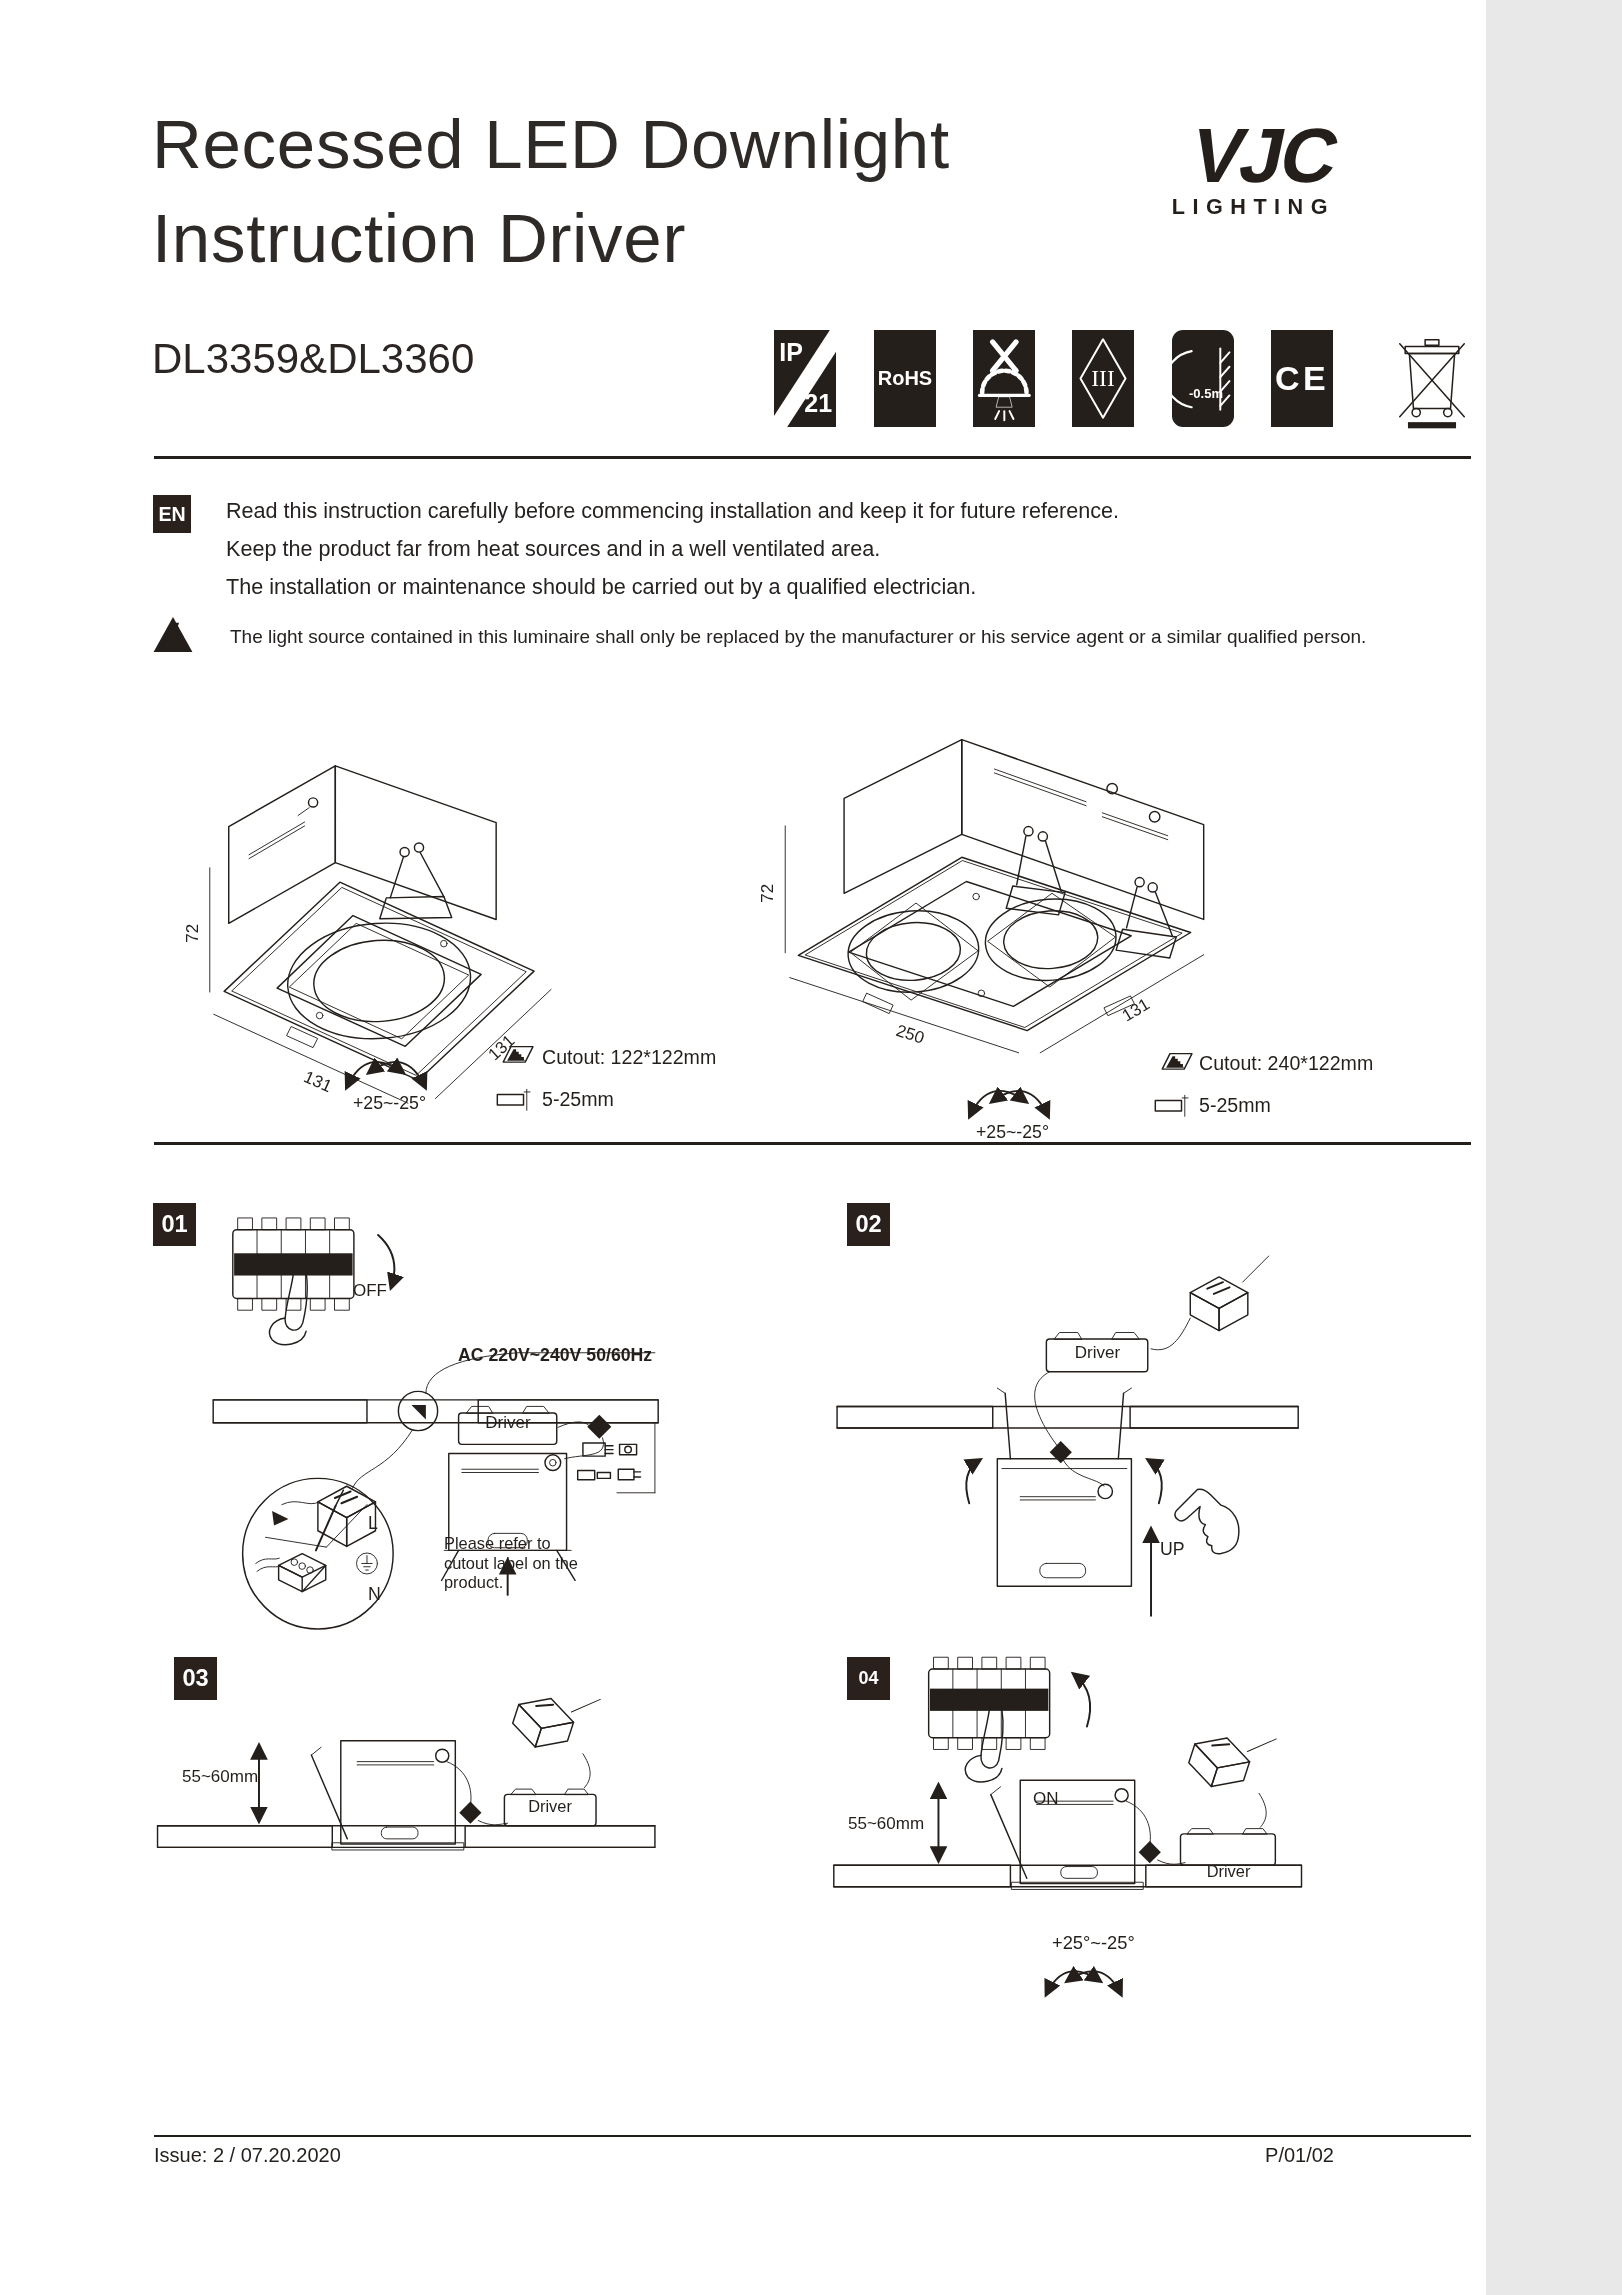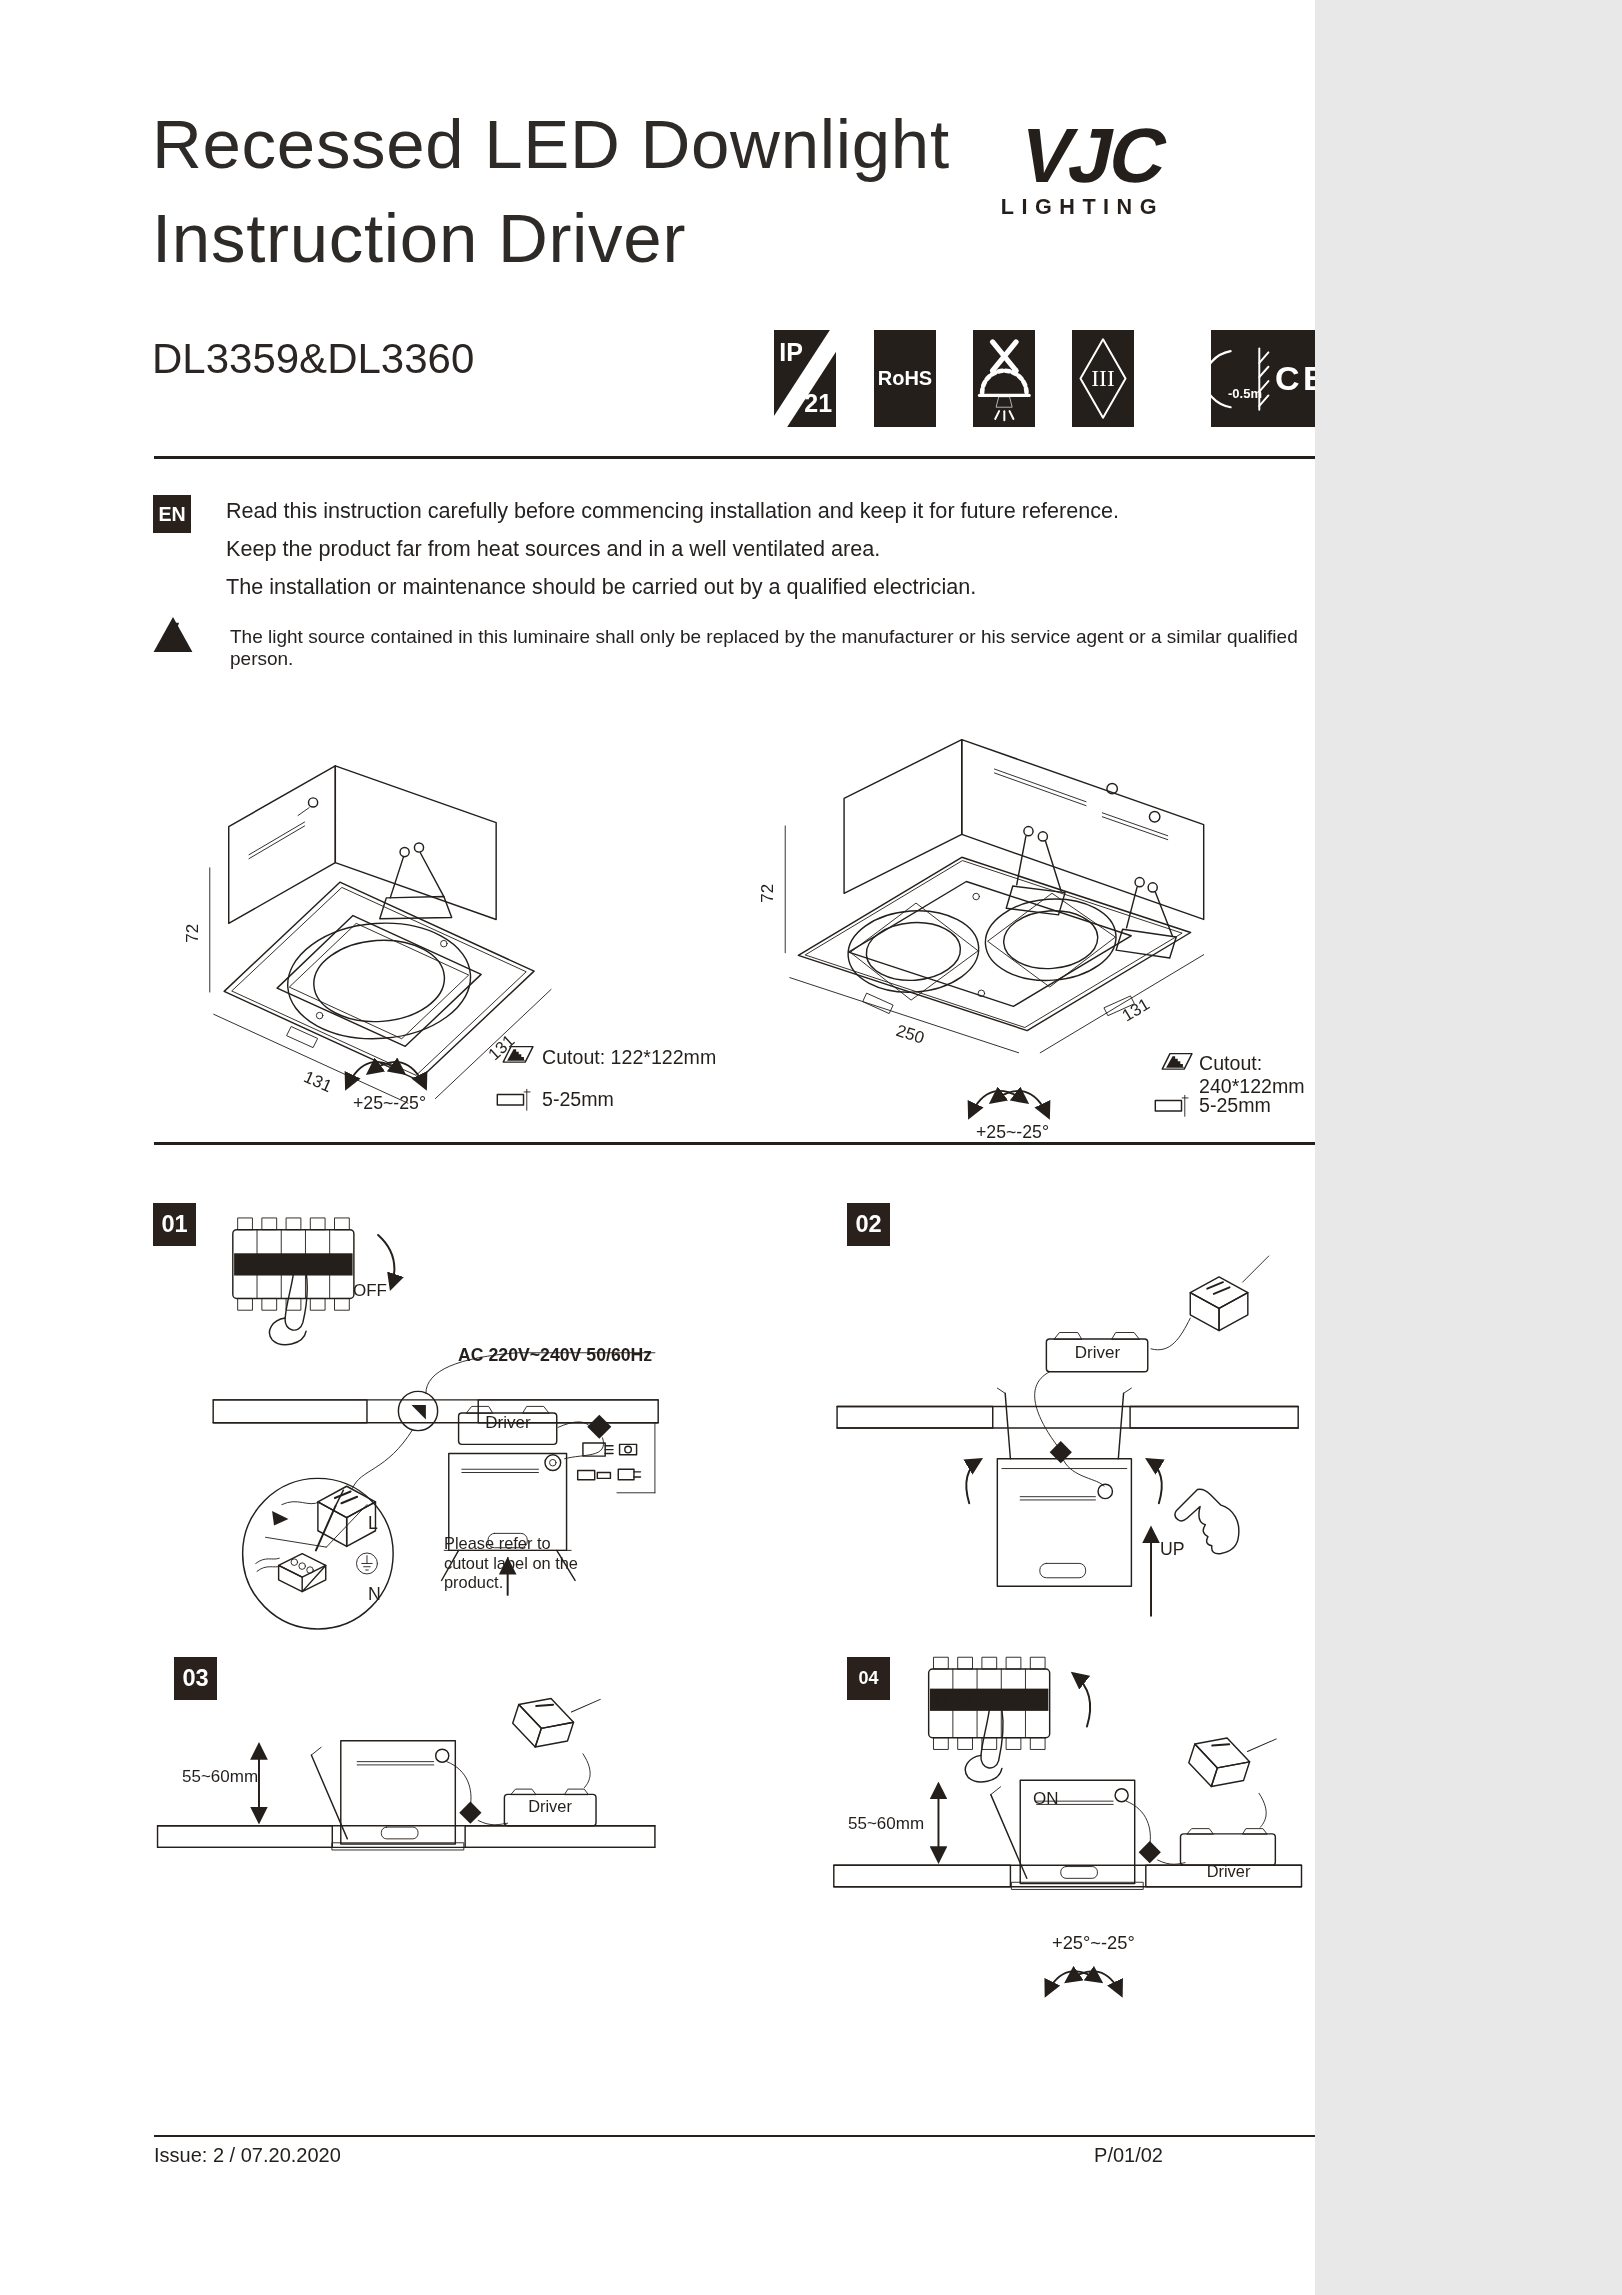--- a/index.html
+++ b/index.html
@@ -1,16 +1,16 @@
 <!DOCTYPE html>
 <html style="font-size:10.5px"><head>
 <meta charset="utf-8">
 <style>
   html,body{margin:0;padding:0;background:#e8e8e8;}
-  #page{position:relative;width:1315px;height:2295px;background:#ffffff;
+  #page{position:relative;width:1486px;height:2295px;background:#ffffff;
         font-family:"Liberation Sans", sans-serif;color:#241f1b;overflow:hidden;}
   .abs{position:absolute;}
   
   .title{left:152px;top:98px;font-size:69px;line-height:94px;font-weight:200;
          color:#2e2a27;letter-spacing:0.7px;}
   .logo{right:151px;top:119px;text-align:right;}
   .logo .vjc{font-size:77px;font-weight:800;transform:skewX(-12deg);display:inline-block;
              letter-spacing:-2.6px;color:#241f1b;line-height:72px;}
   .logo .sub{font-size:21.6px;font-weight:700;letter-spacing:7.5px;color:#241f1b;margin-top:2.6px;}
   .model{left:152px;top:335px;font-size:42px;font-weight:300;color:#2b2623;}
@@ -94,21 +94,21 @@
       <line x1="48" y1="124" x2="48" y2="138" stroke-width="3"></line>
       <line x1="56" y1="124" x2="62" y2="136" stroke-width="3"></line>
     </svg>
   </div>
   <div class="tile" style="left:1072px;top:330px;">
     <svg class="wart" style="left:0;top:0;" width="62" height="97" viewBox="0 0 95 148">
       <polygon points="47.5,14 82,74 47.5,134 13,74" stroke-width="3"></polygon>
       <text x="47.5" y="86" text-anchor="middle" fill="#fff" stroke="none" style="font-family:'Liberation Serif',serif;font-size:36px;">III</text>
     </svg>
   </div>
-  <div class="tile" style="left:1211px;top:330px;">
+  <div class="tile" style="left:1172px;top:330px;border-radius:11px;">
     <svg class="wart" style="left:0;top:0;" width="62" height="97" viewBox="0 0 95 148">
       <path d="M30,32 A50,44 0 0 0 30,118" stroke-width="3.4"></path>
       <line x1="74" y1="28" x2="74" y2="122" stroke-width="3"></line>
       <line x1="74" y1="50" x2="88" y2="34" stroke-width="3"></line>
       <line x1="74" y1="72" x2="88" y2="56" stroke-width="3"></line>
       <line x1="74" y1="94" x2="88" y2="78" stroke-width="3"></line>
       <line x1="74" y1="116" x2="88" y2="100" stroke-width="3"></line>
     </svg>
     <span style="position:absolute;left:17px;bottom:26px;color:#fff;font-size:13px;font-weight:700;">-0.5m</span>
   </div>

